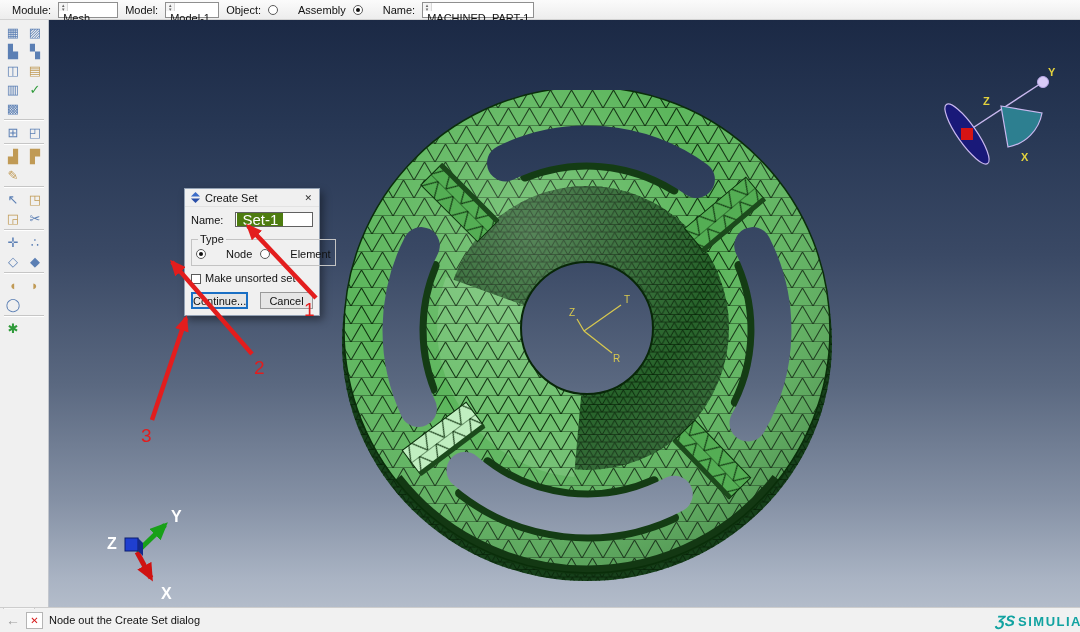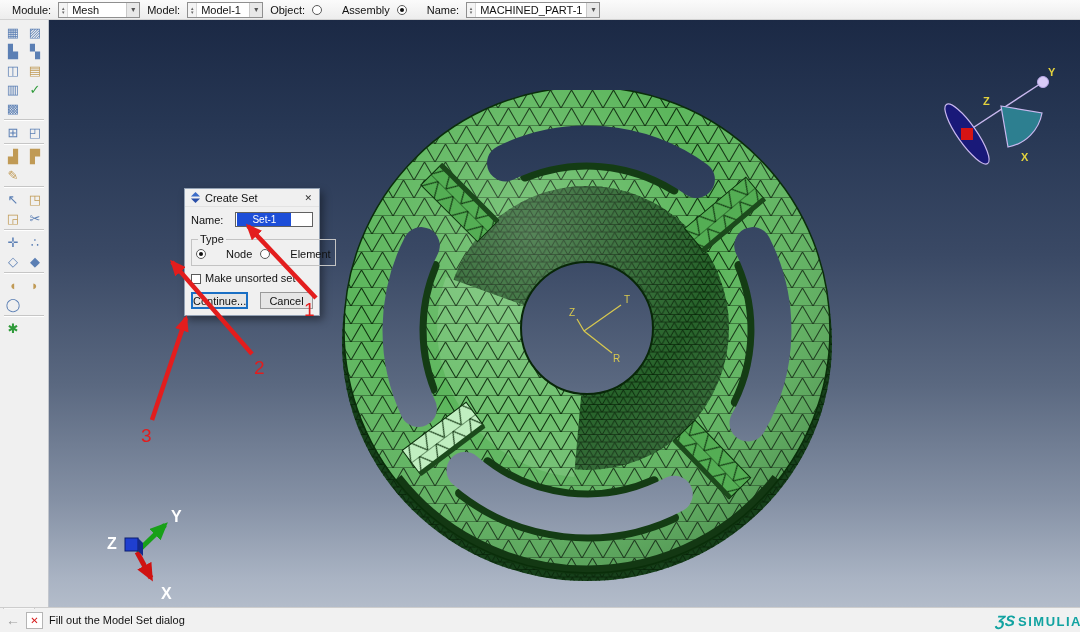--- a/index.html
+++ b/index.html
@@ -5,21 +5,21 @@
   * { margin:0; padding:0; box-sizing:border-box; }
   html,body { width:1080px; height:632px; overflow:hidden; background:#f0f0f0;
     font-family:"Liberation Sans", sans-serif; }
   #app { position:relative; width:1080px; height:632px; }
 
   
   #modulebar { position:absolute; left:0; top:0; width:1080px; height:20px;
     background:linear-gradient(180deg,#fbfbfb,#ededed); border-bottom:1px solid #d2d2d2;
     display:flex; align-items:center; gap:7px; padding-left:12px; font-size:11px; color:#111; }
   .combo { display:inline-flex; align-items:stretch; height:16px; background:#fff;
-    border:1px solid #8f8f8f; }
+    border:1px solid #8f8f8f;flex-direction:column; }
   .combo .spin { width:9px; display:flex; flex-direction:column; align-items:center;
     justify-content:center; font-size:5px; line-height:4px; color:#666;
     border-right:1px solid #d8d8d8; background:#f4f4f4; }
   .combo .cval { padding:0 4px; font-size:11px; line-height:14px; white-space:nowrap; }
   .combo .drop { width:13px; background:#e8e8e8; border-left:1px solid #c9c9c9;
     display:flex; align-items:center; justify-content:center; font-size:8px; color:#555; }
   .rbw { display:inline-flex; align-items:center; gap:20px; }
   .rb { width:10px; height:10px; border-radius:50%; border:1px solid #5a5a5a; background:#fff;
     display:inline-block; position:relative; }
   .rb.sel::after { content:""; position:absolute; left:2px; top:2px; width:4px; height:4px;
@@ -45,21 +45,21 @@
     background:#f0f0f0; border:1px solid #93a1b4; box-shadow:3px 4px 8px rgba(0,0,0,.4);
     font-size:11px; color:#111;margin-left:28px; }
   .dlg-title { height:18px; display:flex; align-items:center; gap:4px; padding:0 5px;
     border-bottom:1px solid #e2e2e2; }
   .dlg-title .cap { font-size:11px; }
   .dlg-close { margin-left:auto; font-size:9px; color:#333; cursor:pointer; padding:1px 2px; }
   .dlg-body { padding:5px 6px 6px 6px; }
   .nrow { display:flex; align-items:center; gap:12px; }
   .nfield { width:78px; height:15px; background:#fff; border:1px solid #616161;
     display:flex; align-items:center; padding-left:1px; }
-  .nsel { background:#1d4ed8; color:#fff; font-size:10px; line-height:13px; padding:0 15px; }
+  .nsel { background:#4d7c0f; color:#fff; font-size:15px; line-height:13px; padding:0 5px; }
   fieldset.tgrp { margin-top:6px; border:1px solid #c3c3c3; padding:3px 4px 5px 4px; }
   fieldset.tgrp legend { font-size:11px; padding:0 2px; margin-left:2px; }
   .tgrp .opts { display:flex; align-items:center; gap:8px; }
   .cbrow { margin-top:6px; display:flex; align-items:flex-end; gap:4px; }
   .cb { width:10px; height:10px; border:1px solid #5a5a5a; background:#fff; display:inline-block; }
   .brow { margin-top:8px; display:flex; justify-content:space-between; }
   .btn { min-width:53px; height:17px; background:#e6e6e6; border:1px solid #9a9a9a;
     font-size:11px; font-family:inherit; color:#111; cursor:pointer; }
   .btn.focused { border:2px solid #1a6fc4; }
 
@@ -366,20 +366,20 @@
     <line x1="152" y1="420" x2="186" y2="318" stroke="#e31d1d" stroke-width="4.5" marker-end="url(#ah)"></line>
     <text class="lab" x="304" y="316" font-size="19" fill="#e31d1d">1</text>
     <text class="lab" x="254" y="374" font-size="19" fill="#e31d1d">2</text>
     <text class="lab" x="141" y="442" font-size="19" fill="#e31d1d">3</text>
   </svg>
 
   <div id="statusbar">
     <div class="sb-tab"></div>
     <span class="backico">←</span>
     <span class="xbtn">✕</span>
-    <span>Fill out the Model Set dialog</span>
+    <span>Node out the Create Set dialog</span>
     <span class="logo">
       <span class="mark">ƷS</span>
       <span class="word">SIMULIA</span>
     </span>
   </div>
 
 </div>
 
 </body></html>

